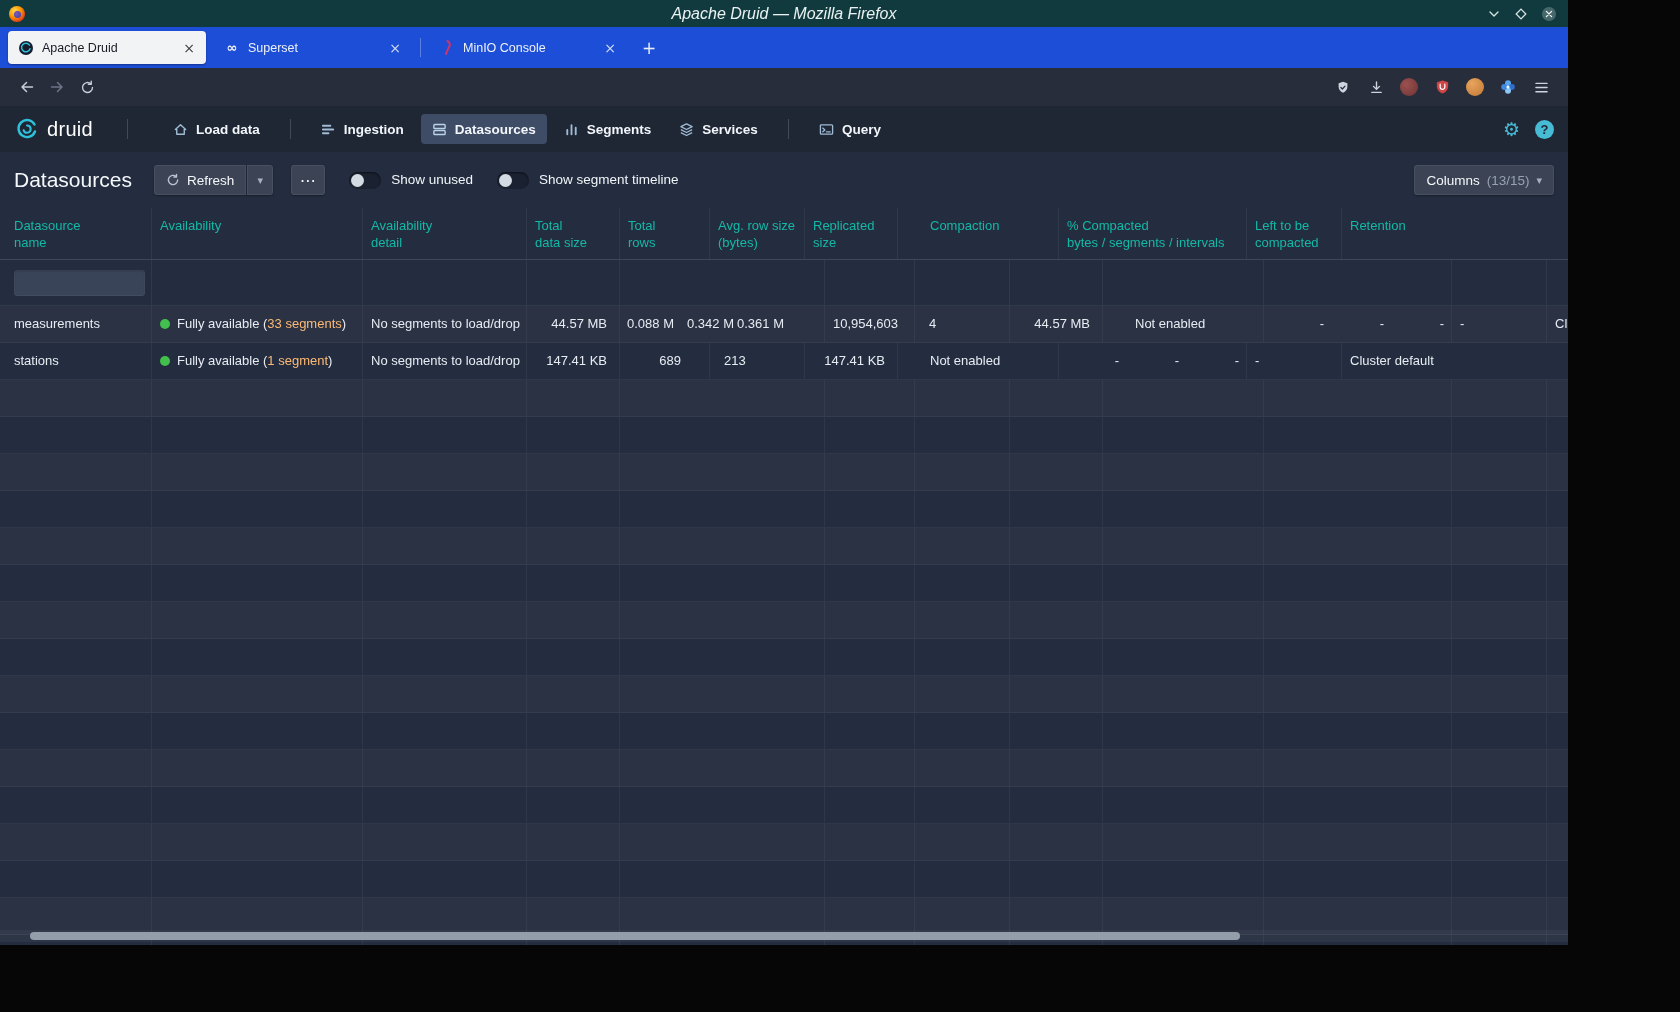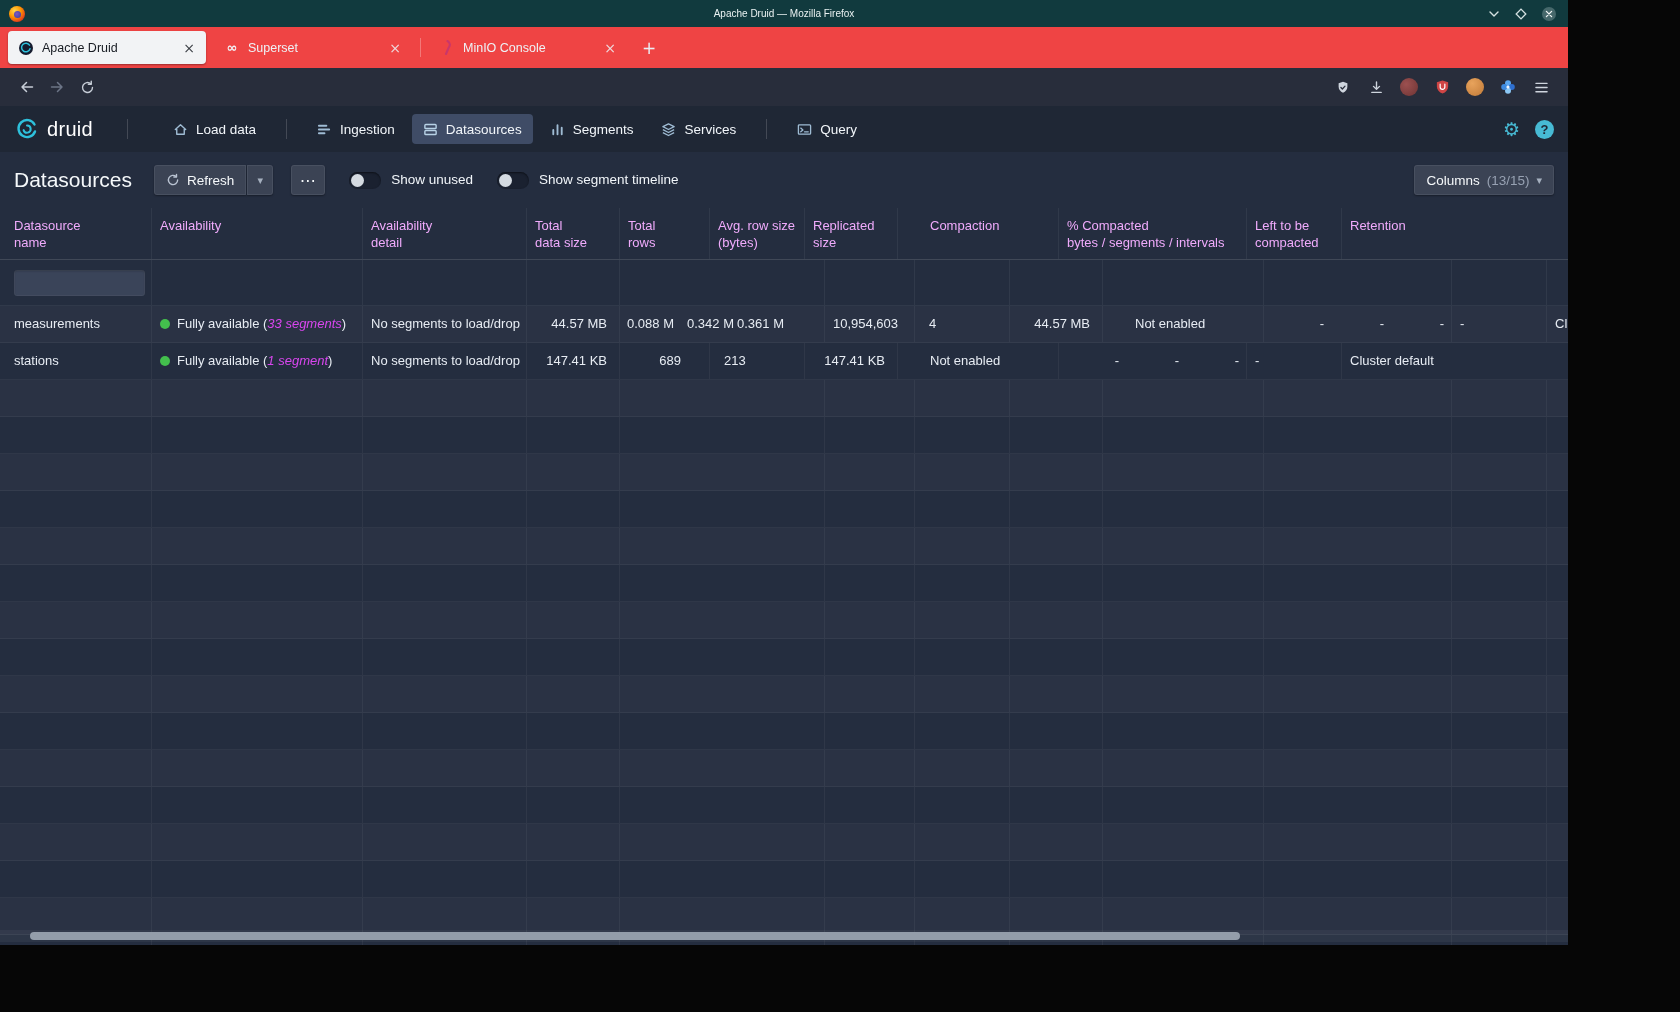--- a/index.html
+++ b/index.html
@@ -26,27 +26,27 @@
     width:16px; height:16px; border-radius:50%; margin-left:9px;
     background:radial-gradient(circle at 35% 30%, #ffd54f 0%, #ff9800 40%, #e64a19 70%, #b71c1c 100%);
     position:relative;
   }
   .ff-logo::after{
     content:""; position:absolute; left:5px; top:5px; width:7px; height:7px;
     border-radius:50%; background:radial-gradient(circle at 40% 40%, #7e57c2, #303f9f);
   }
   .win-title {
     position:absolute; left:0; right:0; text-align:center;
-    font-size:10px; color:#e9f1f1;
+    font-size:16px; color:#e9f1f1;font-style:italic;
   }
   .win-controls { margin-left:auto; display:flex; align-items:center; gap:13px; margin-right:11px; position:relative; }
 
   
   .tabbar {
-    height:41px; background:#ef4444; display:flex; align-items:center;
+    height:41px; background:#1d4ed8; display:flex; align-items:center;
     padding:0 8px; flex:none;
   }
   .tab {
     width:198px; height:33px; border-radius:4px; display:flex; align-items:center;
     gap:8px; padding:0 8px 0 10px; margin-right:8px; color:#eef2f6; font-size:12.5px;
   }
   .tab.active { background:#f2f3f5; color:#171b22; box-shadow:0 1px 2px rgba(0,0,0,.35); }
   .tab .tab-label { flex:1; overflow:hidden; white-space:nowrap; }
   .tab .tab-close { width:18px; height:18px; border-radius:3px; display:flex; align-items:center; justify-content:center; font-size:14px; opacity:.85; }
   .tab-sep { width:1px; height:19px; background:rgba(255,255,255,.28); margin-right:8px; }
@@ -75,21 +75,21 @@
   .druid-header {
     height:46px; background:#1f2735; display:flex; align-items:center;
     padding:0 14px; flex:none;gap:21px;
   }
   .brand { display:flex; align-items:center; gap:7px; }
   .brand-name { color:#ffffff; font-size:20px; letter-spacing:.3px; }
   .vdiv { width:1px; height:20px; background:rgba(255,255,255,.16); margin:0 13px; flex:none; }
   .dnav { display:flex; align-items:center; gap:6px; }
   .dnav-item {
     height:30px; border-radius:4px; display:flex; align-items:center; gap:8px;
-    padding:0 11px; color:#f2f6fa; font-size:13.5px; cursor:default;
+    padding:0 11px; color:#f2f6fa; font-size:13.5px; cursor:default;font-weight:bold;
   }
   .dnav-item.active { background:#3f4c66; }
   .druid-right { margin-left:auto; display:flex; align-items:center; gap:15px; }
   .gear { color:#47bad4; font-size:19px; line-height:1; }
   .help-circle {
     width:19px; height:19px; border-radius:50%; background:#47bad4;
     color:#1f2735; font-size:13px; font-weight:bold;
     display:flex; align-items:center; justify-content:center;
   }
 
@@ -120,21 +120,21 @@
 
   
   .table-viewport { position:absolute; left:0; right:0; top:56px; bottom:0; overflow:hidden; }
   .table-inner { width:1823px; }
   .c0{width:152px;} .c1{width:211px;} .c2{width:164px;} .c3{width:93px;}
   .c4{width:205px;} .c5{width:90px;} .c6{width:95px;} .c7{width:93px;}
   .c8{width:137px;margin-left:24px;} .c9{width:188px;} .c10{width:95px;} .c11{width:300px;}
   .thead { display:flex; height:52px; border-bottom:1px solid rgba(255,255,255,.13); }
   .th {
     flex:none; padding:10px 8px 0 8px; font-size:13px; line-height:16.5px;
-    color:#f0abfc; border-right:1px solid rgba(255,255,255,.06); overflow:hidden; white-space:nowrap;
+    color:#14b8a6; border-right:1px solid rgba(255,255,255,.06); overflow:hidden; white-space:nowrap;
   }
   .th.c0 { padding-left:14px; }
   .frow { display:flex; height:46px; border-bottom:1px solid rgba(255,255,255,.06); }
   .fcell { flex:none; border-right:1px solid rgba(255,255,255,.06); padding:10px 8px 0 8px; }
   .fcell.c0 { padding-left:14px; }
   .filter-input {
     width:131px; height:26px; background:#3a4459; border:none; border-radius:3px;
     box-shadow:inset 0 0 0 1px rgba(255,255,255,.05), inset 0 1px 2px rgba(0,0,0,.3);
     color:#f5f8fa; font-size:13px; font-family:inherit; padding:0 8px; outline:none;
   }
@@ -150,21 +150,21 @@
   .cell.c6 { padding-left:14px; }
   .trow .c4 { padding:0 0 0 7px; }
   .sr { display:inline-block; width:60px; }
   .sr.mid { width:50px; }
   .trow .c9 { padding:0; }
   .pc { display:inline-block; width:60px; text-align:right; }
   .dot {
     display:inline-block; width:10px; height:10px; border-radius:50%;
     background:#43bf4d; margin-right:7px; vertical-align:-1px;
   }
-  .link { color:#d946ef; text-decoration:none;font-style:italic; }
+  .link { color:#fdba74; text-decoration:none; }
 
   
   .hscroll-track { position:absolute; left:0; right:0; bottom:3px; height:12px; background:rgba(255,255,255,.045); }
   .hscroll-thumb { position:absolute; left:30px; bottom:5px; width:1210px; height:8px; border-radius:4px; background:#949daa; }
 
   svg { display:block; }
 </style>
 </head>
 <body>
 

